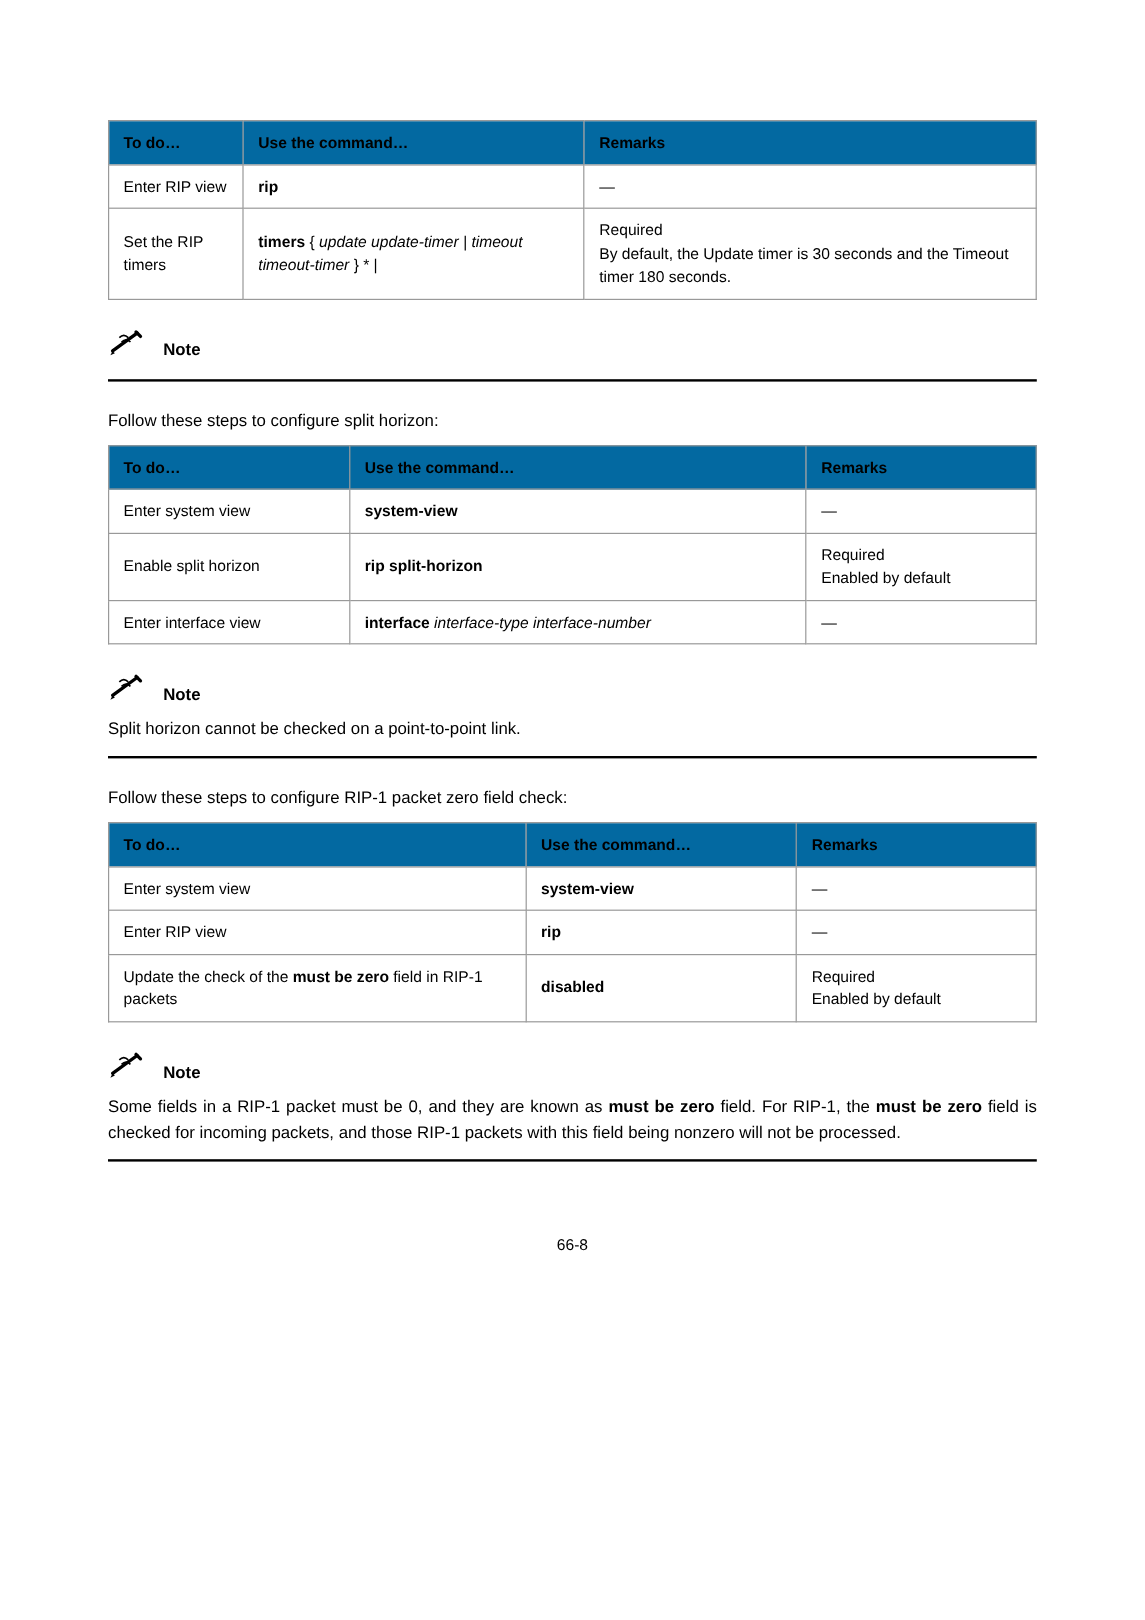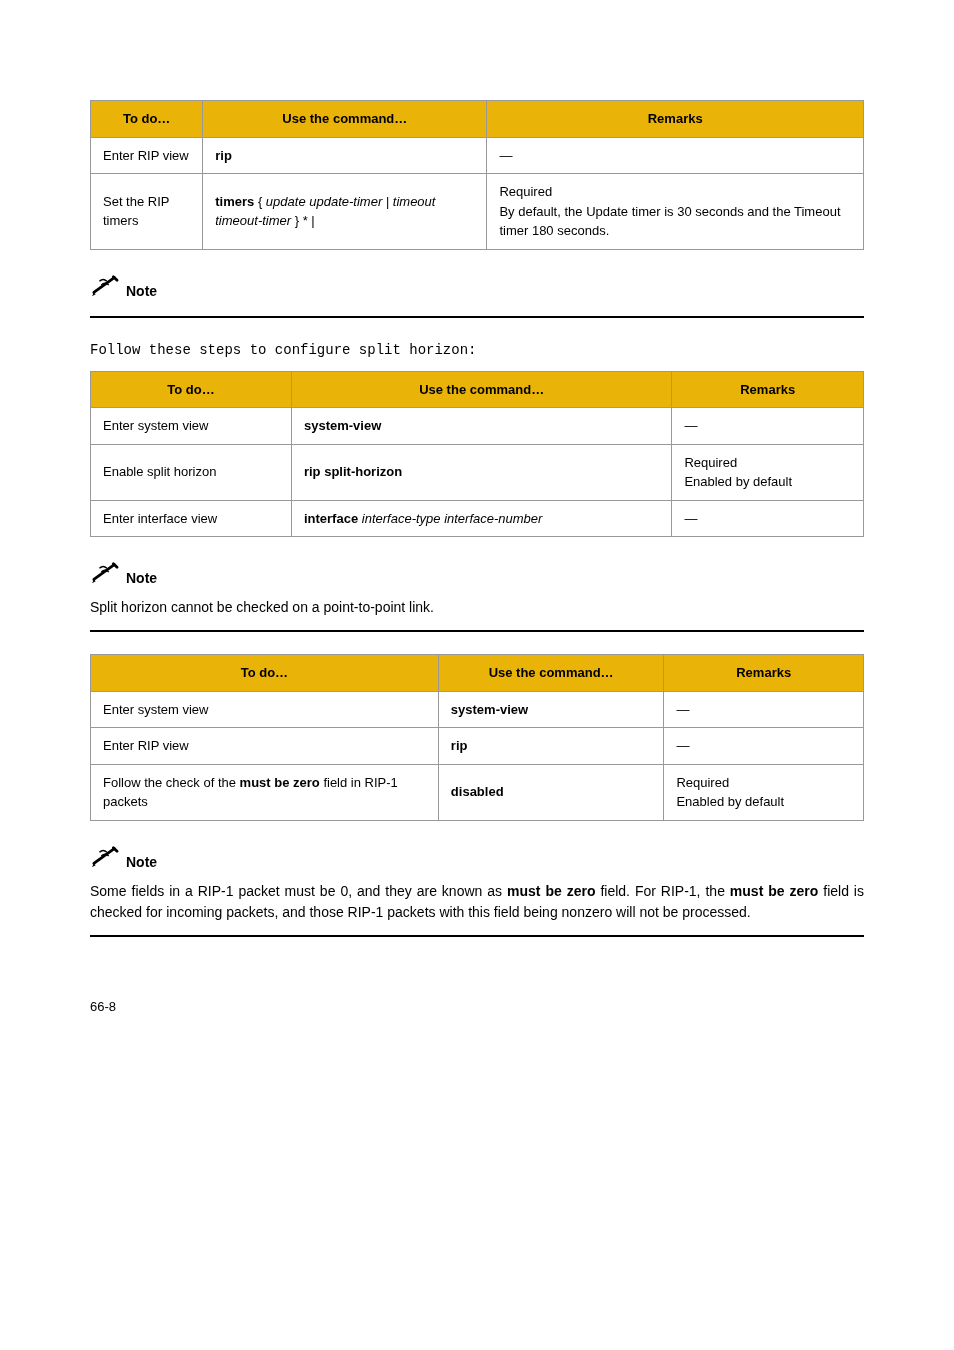--- a/index.html
+++ b/index.html
@@ -22,39 +22,38 @@
     margin-bottom: 8px;
   }
   th, td {
     border: 1px solid #999;
     padding: 8px 12px;
     text-align: left;
     vertical-align: middle;
     font-size: 13px;
   }
   th {
-    background: #eab308;
+    background: #0369a1;
     font-weight: bold;
-    text-align: center;
   }
   .mbz {
     font-style: italic;
     margin-top: 24px;
   }
   .mbz b {
     font-style: normal;
   }
   .note-block {
     margin-top: 22px;
     margin-bottom: 22px;
   }
   .note-head {
     display: flex;
     align-items: flex-end;
-    gap: 6px;
+    gap: 16px;
     margin-bottom: 6px;
   }
   .note-head svg {
     width: 30px;
     height: 26px;
     flex: 0 0 auto;
   }
   .note-head .note-label {
     font-weight: bold;
     font-size: 14px;
@@ -65,24 +64,23 @@
     text-align: justify;
   }
   .hr-thick {
     border: none;
     border-top: 2px solid #000;
     margin: 12px 0 22px 0;
   }
   .lead {
     font-size: 14px;
     margin: 6px 0 10px 0;
-    font-family: Liberation Mono, monospace;
   }
   .page-num {
-    text-align: left;
+    text-align: center;
     font-size: 13px;
     margin-top: 60px;
   }
   .dash {
     font-family: Arial, sans-serif;
   }
 </style>
 </head>
 <body>
 
@@ -170,20 +168,21 @@
           <path d="M10 10 Q14 6 18 10" stroke="#000" stroke-width="1.5" fill="none"></path>
           <path d="M12 14 Q16 10 20 14" stroke="#000" stroke-width="1.5" fill="none"></path>
         </svg>
       </span>
       <span class="note-label">Note</span>
     </div>
     <div class="note-body">Split horizon cannot be checked on a point-to-point link.</div>
     <hr class="hr-thick">
   </div>
 
+  <div class="lead">Follow these steps to configure RIP-1 packet zero field check:</div>
 
   <table>
     <thead>
       <tr>
         <th style="width:45%;">To do…</th>
         <th>Use the command…</th>
         <th>Remarks</th>
       </tr>
     </thead>
     <tbody>
@@ -191,21 +190,21 @@
         <td>Enter system view</td>
         <td><b>system-view</b></td>
         <td class="dash">—</td>
       </tr>
       <tr>
         <td>Enter RIP view</td>
         <td><b>rip</b></td>
         <td class="dash">—</td>
       </tr>
       <tr>
-        <td><span>Follow the check of the </span><span class="mbz"><b>must be zero</b></span><span> field in RIP-1 packets</span></td>
+        <td><span>Update the check of the </span><span class="mbz"><b>must be zero</b></span><span> field in RIP-1 packets</span></td>
         <td><b>disabled</b></td>
         <td style="white-space:pre-line;">Required
 Enabled by default</td>
       </tr>
     </tbody>
   </table>
 
   <div class="note-block">
     <div class="note-head">
       <span>

